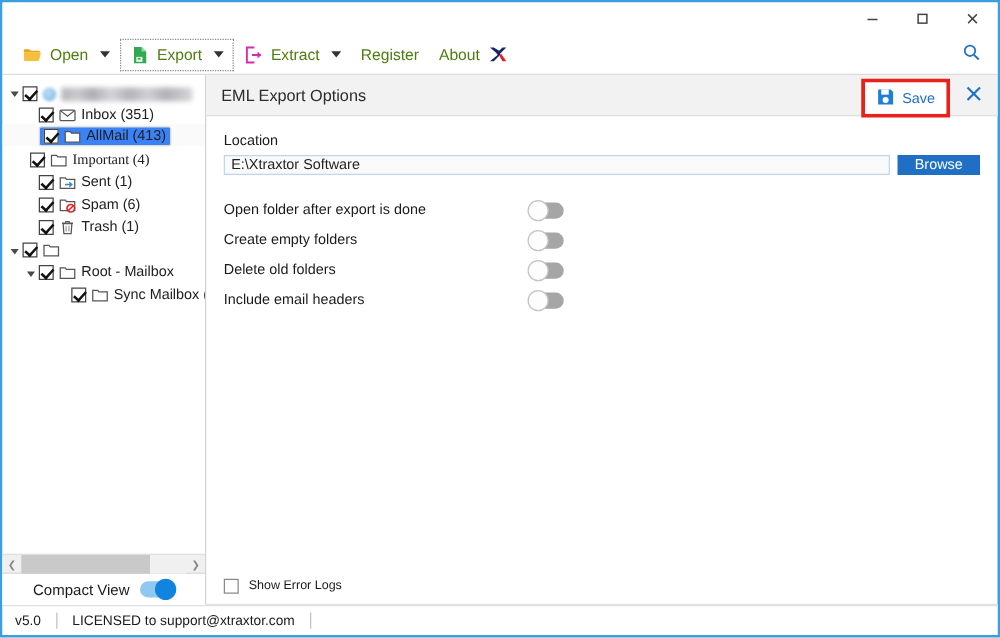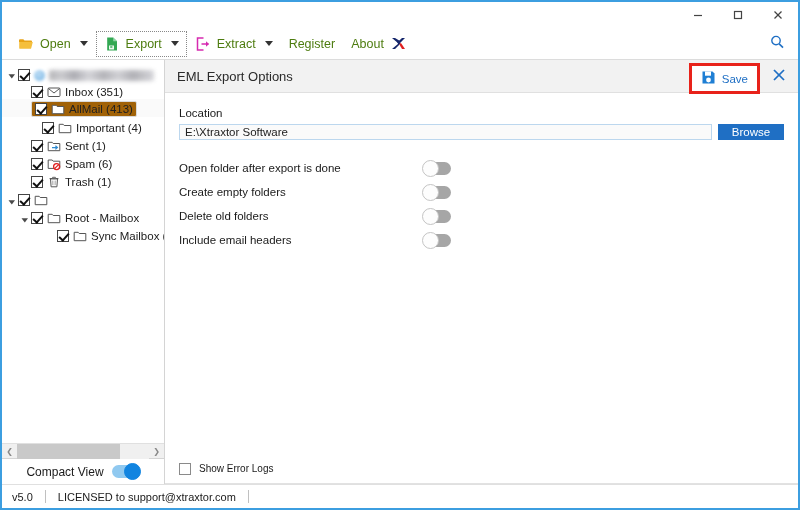--- a/index.html
+++ b/index.html
@@ -312,29 +312,29 @@
                   <rect x="1" y="3" width="12" height="8.5" rx="1" fill="#fff" stroke="#555" stroke-width="1"></rect>
                   <path d="M1.4 3.5L7 8l5.6-4.5" fill="none" stroke="#555" stroke-width="1"></path>
                 </svg></span>
               <span class="tlabel">Inbox (351)</span>
             </span>
           </div>
           <div class="tnode sel" style="padding-left: 17px;">
             <span class="arrow none"><svg width="8" height="8" viewBox="0 0 8 8">
                 <path d="M0.5 2.2 L7 2.2 L3.8 6.6 Z" fill="#4a4a4a"></path>
               </svg></span>
-            <span style="display: flex; align-items: center; border: 1px solid rgb(218, 218, 218); border-radius: 2px; padding: 0px 3px; height: 16px; background: #a16207;">
+            <span style="display: flex; align-items: center; border: 1px solid rgb(218, 218, 218); border-radius: 2px; padding: 0px 3px; height: 16px; background: #3b82f6;">
               <span class="cbx on"></span>
               <span class="ticon"><svg width="14" height="14" viewBox="0 0 14 14">
                   <path d="M1.2 3.3h4l1 1.2h6.6v7.2H1.2z" fill="#fff" stroke="#555" stroke-width="1"></path>
                 </svg></span>
               <span class="tlabel">AllMail (413)</span>
             </span>
           </div>
-          <div class="tnode" style="padding-left: 28px;">
+          <div class="tnode" style="padding-left: 10px; font-family: Liberation Serif, serif;">
             <span class="arrow none"><svg width="8" height="8" viewBox="0 0 8 8">
                 <path d="M0.5 2.2 L7 2.2 L3.8 6.6 Z" fill="#4a4a4a"></path>
               </svg></span>
             <span style="display: flex; align-items: center;">
               <span class="cbx on"></span>
               <span class="ticon"><svg width="14" height="14" viewBox="0 0 14 14">
                   <path d="M1.2 3.3h4l1 1.2h6.6v7.2H1.2z" fill="#fff" stroke="#555" stroke-width="1"></path>
                 </svg></span>
               <span class="tlabel">Important (4)</span>
             </span>

